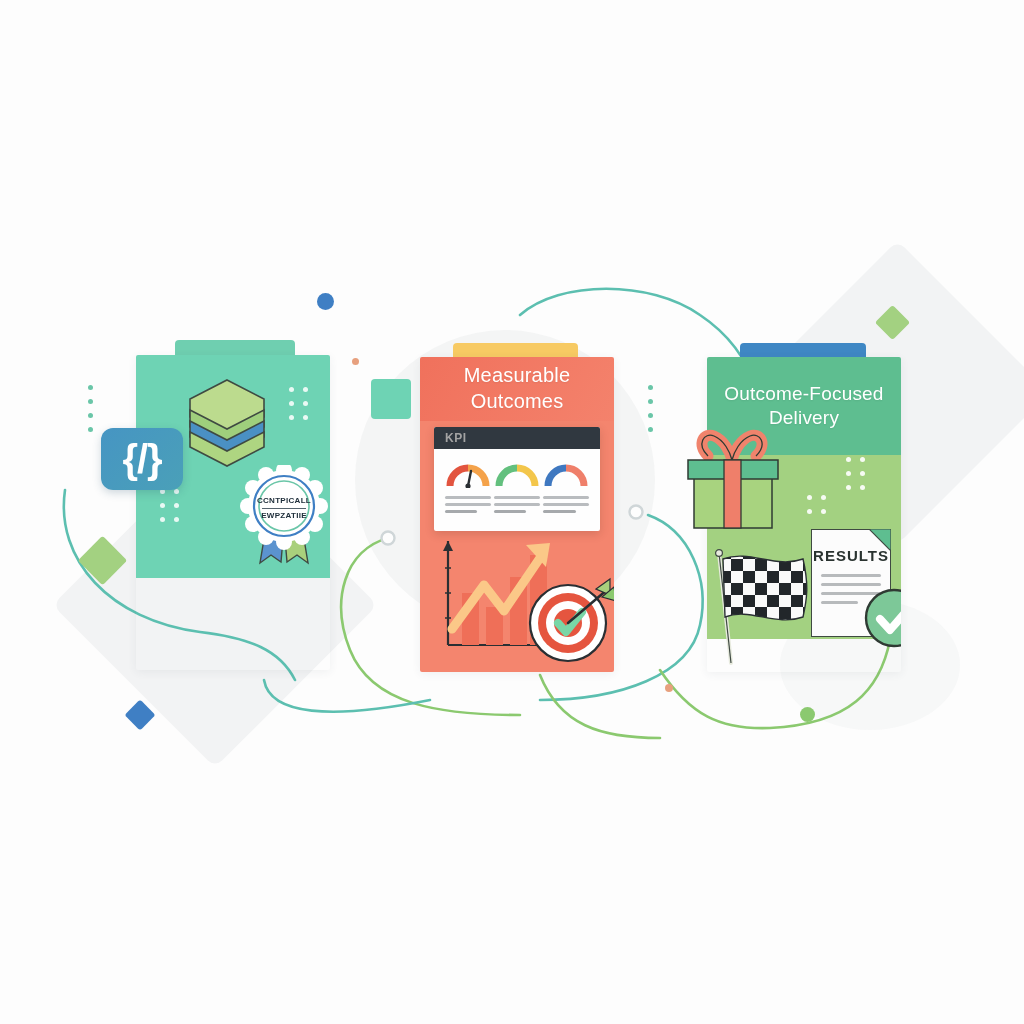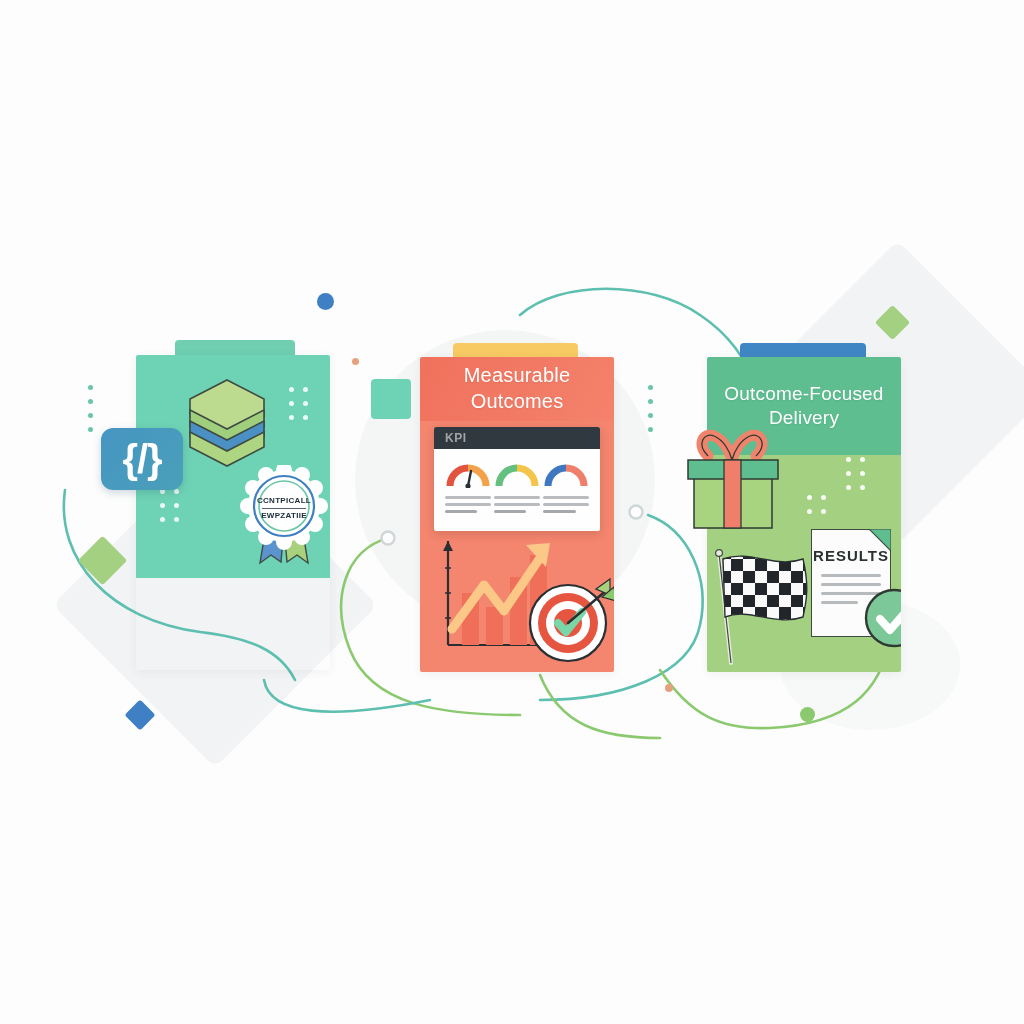--- a/index.html
+++ b/index.html
@@ -358,21 +358,21 @@
       </svg>
     </div>
   </div>
 
   <div class="abs tab" style="left:740px;top:343px;width:126px;height:20px;background:#3f87c4;"></div>
 
   <div class="abs card" style="left:707px;top:357px;width:194px;height:315px;">
     <div class="card-head" style="height:98px;background:#5ebe90;">
       <div class="card-title" style="font-size:19px;">Outcome-Focused Delivery</div>
     </div>
-    <div class="card-body" style="background:#a3d181;height:217px;">
+    <div class="card-body" style="background:#a3d181;height:184px;">
 
       <div class="abs dotgrid" style="right:36px;top:2px;color:rgba(255,255,255,.9);grid-template-columns:repeat(2,5px);">
         <i></i>
           <i></i>
           <i></i>
           <i></i>
           <i></i>
           <i></i>
       </div>
       <div class="abs dotgrid" style="left:100px;top:40px;color:rgba(255,255,255,.9);grid-template-columns:repeat(2,5px);">

